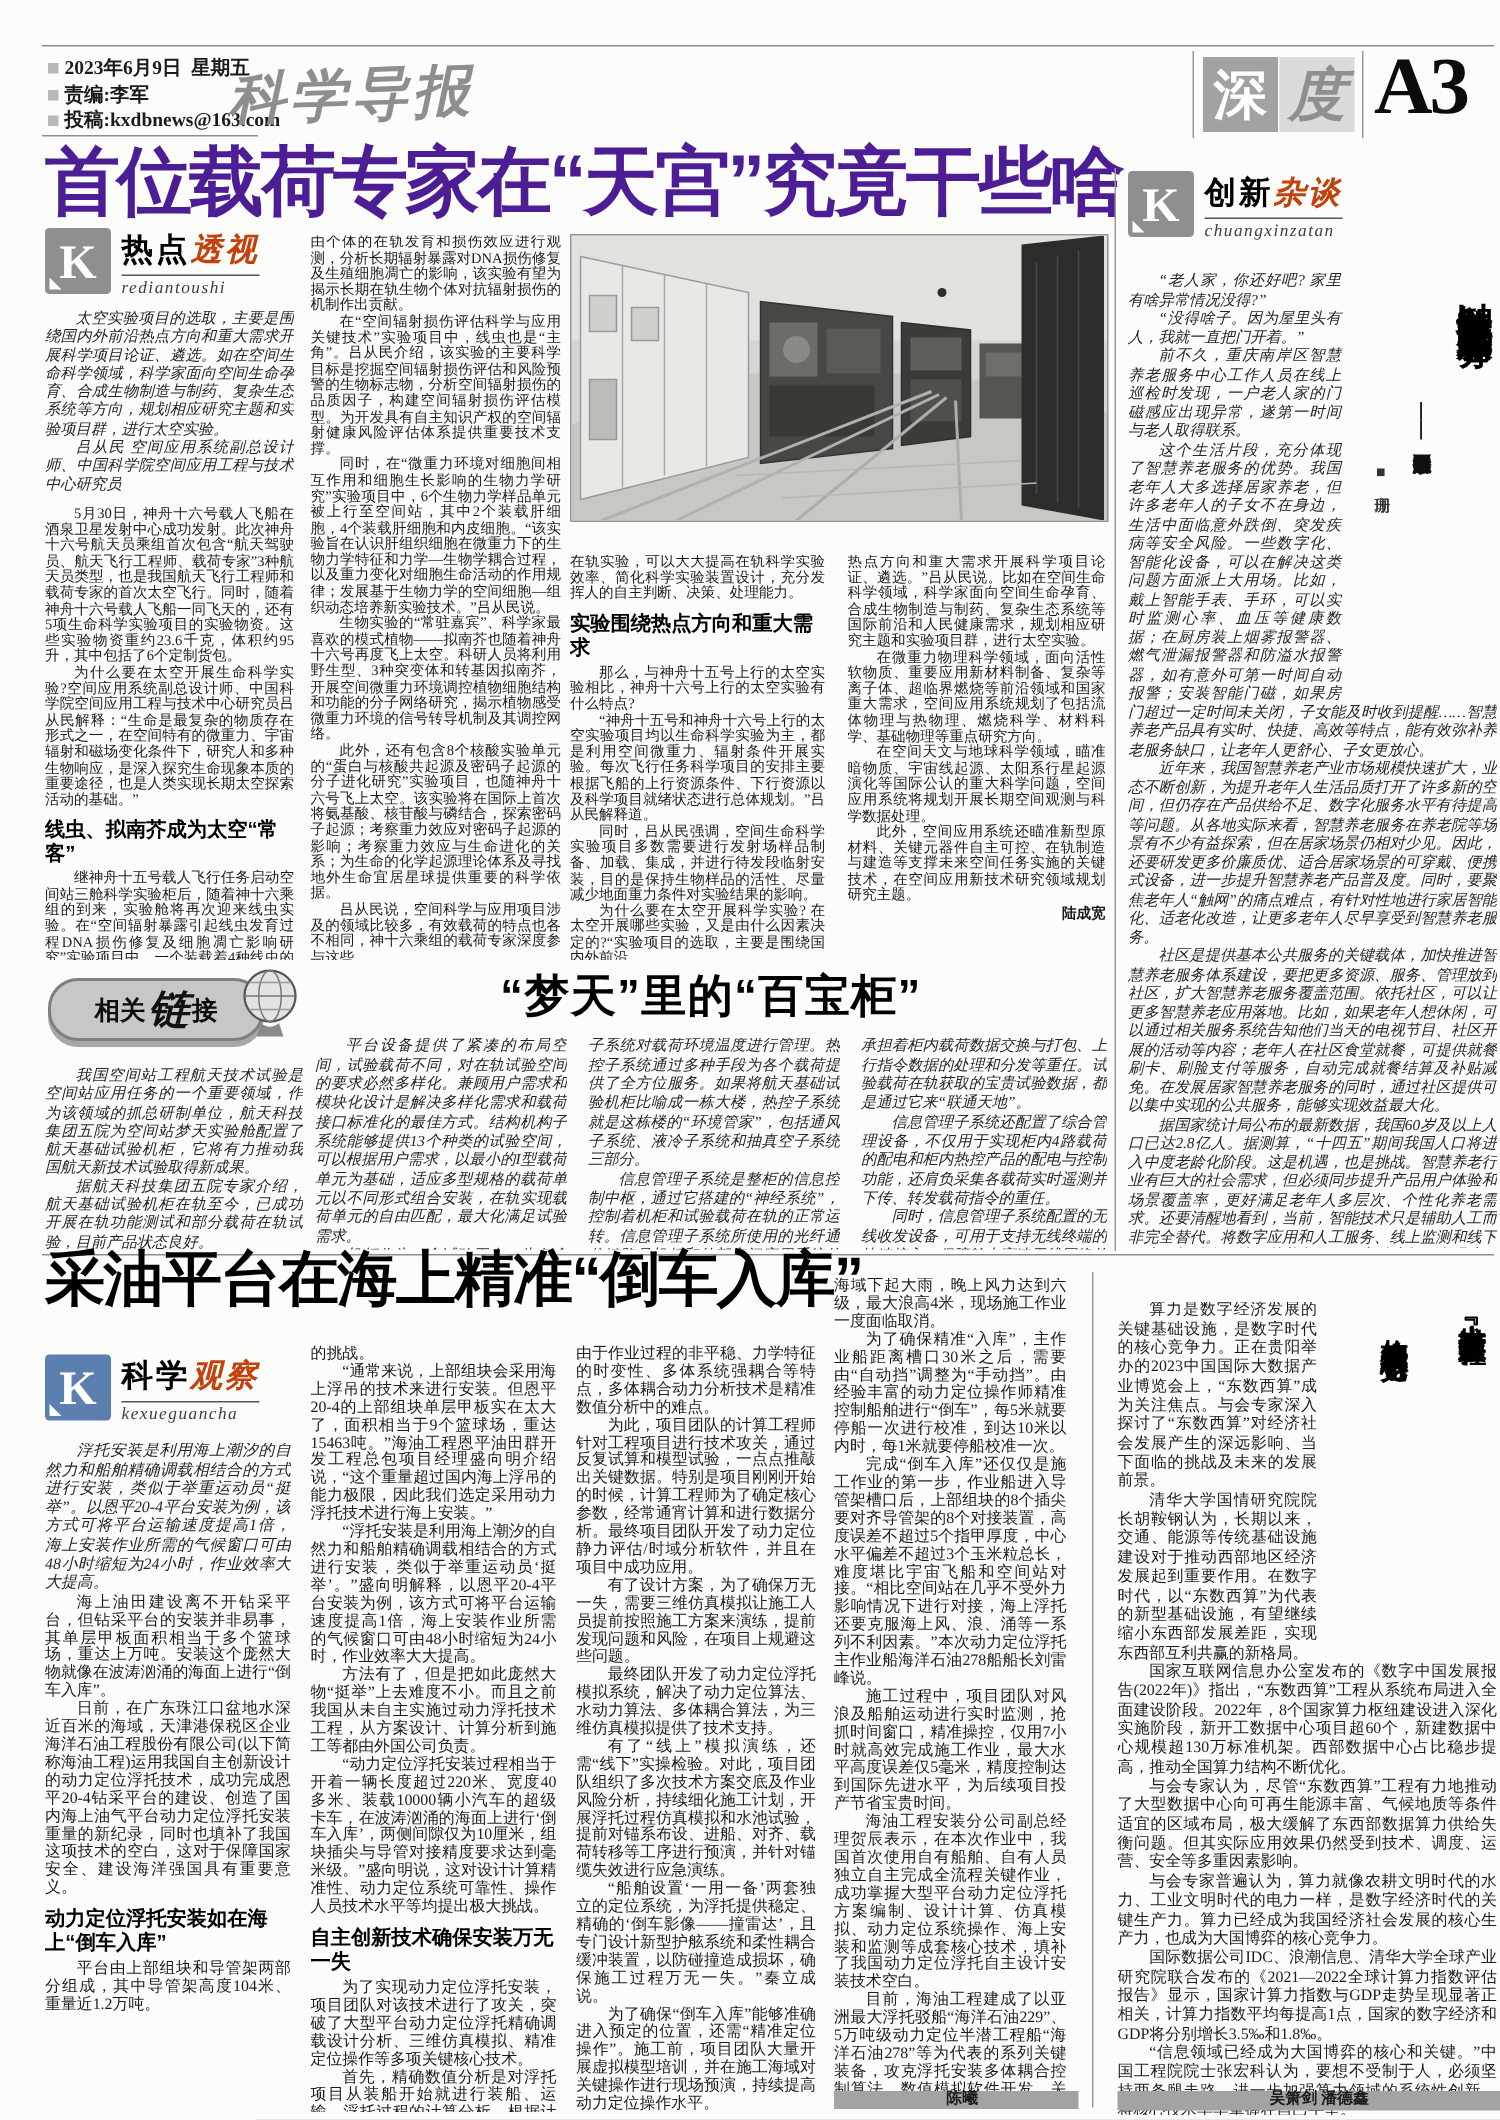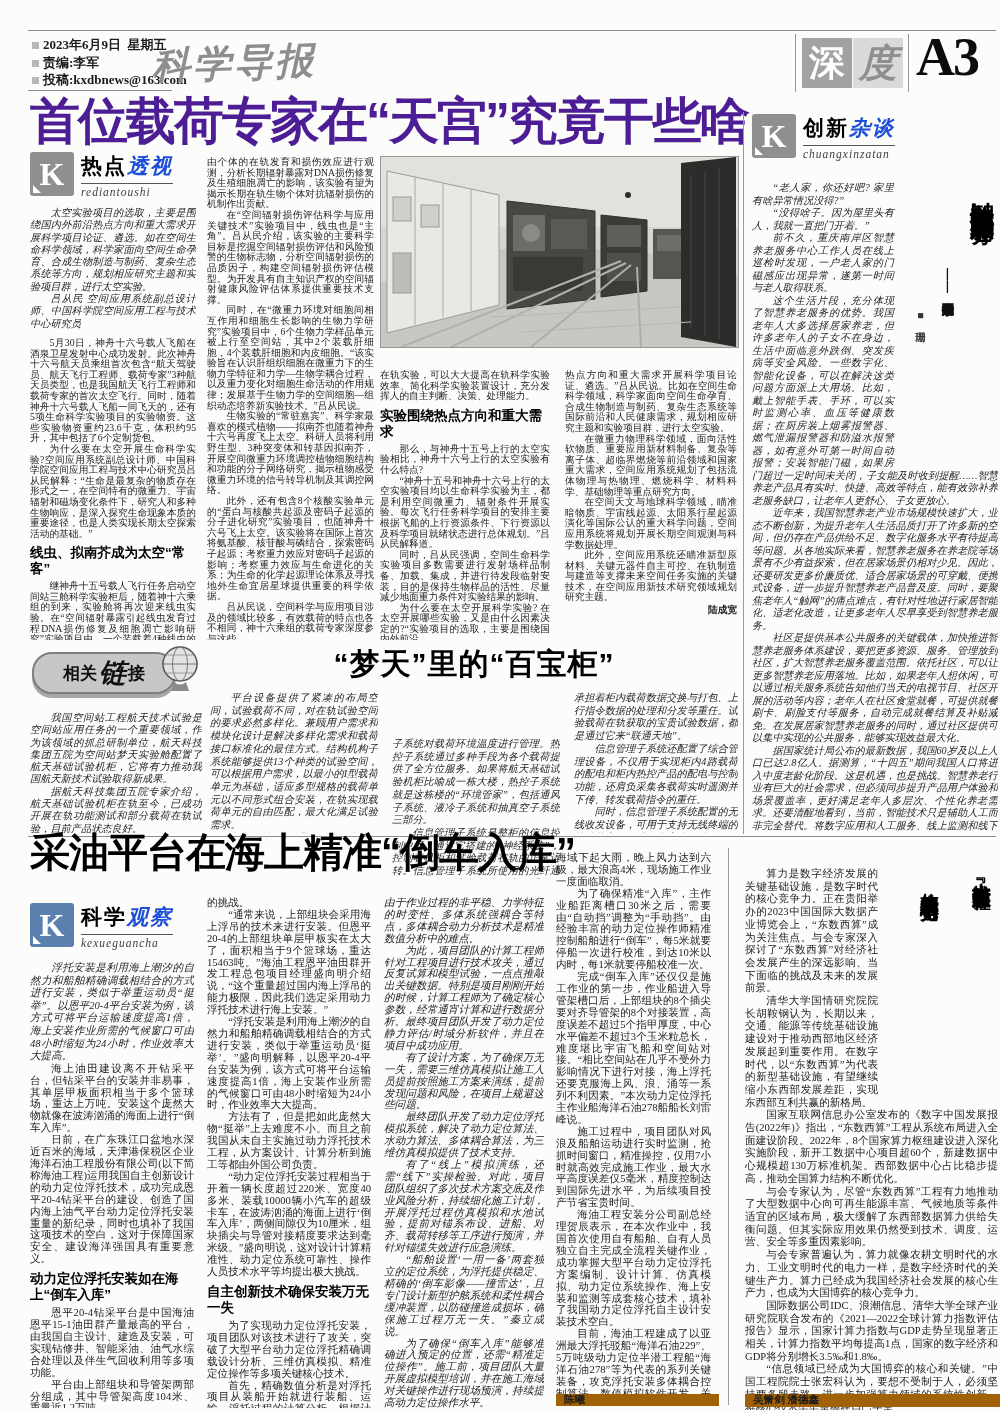--- a/index.html
+++ b/index.html
@@ -24,37 +24,37 @@
   .mt-headline{font:900 30px "Liberation Sans","DejaVu Sans",sans-serif;text-align:center;letter-spacing:1px;color:#000;}
   .pf-headline{font:900 40px "Liberation Sans","DejaVu Sans",sans-serif;letter-spacing:-1px;white-space:nowrap;color:#000;}
 
   
   .seclogo{display:flex;gap:7px;align-items:flex-start;}
   .kbox{width:44px;height:44px;background:#8f8f8f;color:#fff;border-radius:3px;position:relative;
         display:flex;align-items:center;justify-content:center;font:bold 32px "Liberation Serif",serif;flex:0 0 auto;}
   .kbox::after{content:"";position:absolute;left:3px;bottom:3px;border-left:8px solid #fff;border-top:8px solid transparent;}
   .secname{font:bold 21px "Liberation Sans","DejaVu Sans",sans-serif;letter-spacing:2px;color:#000;
            border-bottom:1px solid #555;padding-bottom:3px;white-space:nowrap;}
-  .secname .script{color:#1d4ed8;font-family:Liberation Sans, sans-serif;font-style:italic;margin-top:24px;}
+  .secname .script{color:#c2410c;font-family:Liberation Sans, sans-serif;font-style:italic;margin-top:24px;}
   .pinyin{font-style:italic;font-size:11.5px;color:#3d3d3d;letter-spacing:1px;margin-top:2px;}
 
   
   .body-col{position:absolute;overflow:hidden;text-align:justify;}
   .body-col p{margin:0;text-indent:2em;}
   .cont > p:first-child{text-indent:0;}
   .fs-top{font-size:9.7px;line-height:10.6px;}
   .fs-kai{font-size:10.2px;line-height:12.3px;font-style:italic;color:#242424;}
   .fs-mt{font-size:10.2px;line-height:12.7px;font-style:italic;color:#242424;}
   .fs-zt{font-size:10.2px;line-height:12.5px;font-style:italic;color:#242424;}
   .fs-pf{font-size:10.6px;line-height:11.9px;}
   .fs-ds{font-size:10.6px;line-height:12.7px;}
   .subhead{font:bold 13.5px/16px "Liberation Sans","DejaVu Sans",sans-serif;text-indent:0 !important;
            margin:6px 0 4px !important;text-align:left;color:#000;}
   .author-line{text-align:right;font-weight:bold;text-indent:0 !important;margin-top:2px !important;}
-  .author-abs{position:absolute;font-weight:bold;text-align:left;background:#a16207;padding-left:8px;}
+  .author-abs{position:absolute;font-weight:bold;text-align:center;background:#a3a3a3;padding-left:8px;}
 
   
   .photo-frame{position:absolute;border:1px solid #979797;background:#d8d7d4;overflow:hidden;}
   .caption{position:absolute;font-size:10.5px;font-weight:bold;text-align:center;color:#111;}
 
   
   .rel-capsule{position:relative;width:170px;height:58px;}
   .rel-pill{position:absolute;left:0;top:8px;width:140px;height:38px;background:#c7c7c7;border:2px solid #7f7f7f;
             border-radius:20px;box-shadow:0 4px 0 #a8a8a8;display:flex;align-items:center;justify-content:center;gap:2px;}
   .rel-pill .b1{font:bold 17px "Liberation Sans",sans-serif;color:#0d0d0d;}
@@ -200,21 +200,21 @@
   <div class="body-col fs-kai" style="left:30px;top:712px;width:172px;height:121px;">
       <p>我国空间站工程航天技术试验是空间站应用任务的一个重要领域，作为该领域的抓总研制单位，航天科技集团五院为空间站梦天实验舱配置了航天基础试验机柜，它将有力推动我国航天新技术试验取得新成果。</p>
       <p>据航天科技集团五院专家介绍，航天基础试验机柜在轨至今，已成功开展在轨功能测试和部分载荷在轨试验，目前产品状态良好。</p>
     </div>
 
   <div class="abs mt-headline" style="left:210px;top:644px;width:528px;">“梦天”里的“百宝柜”</div>
   <div class="body-col fs-mt" style="left:210px;top:692px;width:168px;height:141px;">
       <p>平台设备提供了紧凑的布局空间，试验载荷不同，对在轨试验空间的要求必然多样化。兼顾用户需求和模块化设计是解决多样化需求和载荷接口标准化的最佳方式。结构机构子系统能够提供13个种类的试验空间，可以根据用户需求，以最小的I型载荷单元为基础，适应多型规格的载荷单元以不同形式组合安装，在轨实现载荷单元的自由匹配，最大化满足试验需求。</p>
       <p>机柜作为一个试验平台，为各个试验载荷提供了标准的机、电、热、信息等保障条件。载荷试验会产生热量，这就需要热控</p>
     </div>
-  <div class="body-col fs-mt cont" style="left:392px;top:692px;width:168px;height:141px;margin-top:46px;">
+  <div class="body-col fs-mt cont" style="left:392px;top:692px;width:168px;height:141px;">
       <p>子系统对载荷环境温度进行管理。热控子系统通过多种手段为各个载荷提供了全方位服务。如果将航天基础试验机柜比喻成一栋大楼，热控子系统就是这栋楼的“环境管家”，包括通风子系统、液冷子系统和抽真空子系统三部分。</p>
       <p>信息管理子系统是整柜的信息控制中枢，通过它搭建的“神经系统”，控制着机柜和试验载荷在轨的正常运转。信息管理子系统所使用的光纤通信链路是机柜和外部空间应用系统的唯一数据传输通道，可谓实现机柜本体对外通信的“第一道大门”，</p>
     </div>
   <div class="body-col fs-mt cont" style="left:574px;top:692px;width:164px;height:141px;">
       <p>承担着柜内载荷数据交换与打包、上行指令数据的处理和分发等重任。试验载荷在轨获取的宝贵试验数据，都是通过它来“联通天地”。</p>
       <p>信息管理子系统还配置了综合管理设备，不仅用于实现柜内4路载荷的配电和柜内热控产品的配电与控制功能，还肩负采集各载荷实时遥测并下传、转发载荷指令的重任。</p>
       <p>同时，信息管理子系统配置的无线收发设备，可用于支持无线终端的快速接入，保障舱内高速无线网络的覆盖。针对大容量载荷数据的在轨存储，设计简便易懂的文件存储架构为载荷数据的存储与回收提供了可靠技术支撑。</p>
     </div>
 
   <div class="vline" style="left:743px;top:112px;height:722px;"></div>
@@ -251,39 +251,38 @@
     </div>
   </div>
   <div class="body-col fs-pf" style="left:30px;top:962px;width:164px;height:446px;">
     <p class="fs-kai" style="font-size:10.6px;line-height:12.6px;">浮托安装是利用海上潮汐的自然力和船舶精确调载相结合的方式进行安装，类似于举重运动员“挺举”。以恩平20-4平台安装为例，该方式可将平台运输速度提高1倍，海上安装作业所需的气候窗口可由48小时缩短为24小时，作业效率大大提高。</p>
     <div>
         <p>海上油田建设离不开钻采平台，但钻采平台的安装并非易事，其单层甲板面积相当于多个篮球场，重达上万吨。安装这个庞然大物就像在波涛汹涌的海面上进行“倒车入库”。</p>
         <p>日前，在广东珠江口盆地水深近百米的海域，天津港保税区企业海洋石油工程股份有限公司(以下简称海油工程)运用我国自主创新设计的动力定位浮托技术，成功完成恩平20-4钻采平台的建设、创造了国内海上油气平台动力定位浮托安装重量的新纪录，同时也填补了我国这项技术的空白，这对于保障国家安全、建设海洋强国具有重要意义。</p>
       </div>
     <p class="subhead">动力定位浮托安装如在海上“倒车入库”</p>
     <div>
-        <p>恩平20-4钻采平台是中国海油恩平15-1油田群产量最高的平台，由我国自主设计、建造及安装，可实现钻修井、智能采油、油气水综合处理以及伴生气回收利用等多项功能。</p>
         <p>平台由上部组块和导管架两部分组成，其中导管架高度104米、重量近1.2万吨。</p>
       </div>
   </div>
   <div class="body-col fs-pf" style="left:207px;top:897px;width:164px;height:511px;">
     <div class="cont">
         <p>的挑战。</p>
         <p>“通常来说，上部组块会采用海上浮吊的技术来进行安装。但恩平20-4的上部组块单层甲板实在太大了，面积相当于9个篮球场，重达15463吨。”海油工程恩平油田群开发工程总包项目经理盛向明介绍说，“这个重量超过国内海上浮吊的能力极限，因此我们选定采用动力浮托技术进行海上安装。”</p>
         <p>“浮托安装是利用海上潮汐的自然力和船舶精确调载相结合的方式进行安装，类似于举重运动员‘挺举’。”盛向明解释，以恩平20-4平台安装为例，该方式可将平台运输速度提高1倍，海上安装作业所需的气候窗口可由48小时缩短为24小时，作业效率大大提高。</p>
         <p>方法有了，但是把如此庞然大物“挺举”上去难度不小。而且之前我国从未自主实施过动力浮托技术工程，从方案设计、计算分析到施工等都由外国公司负责。</p>
         <p>“动力定位浮托安装过程相当于开着一辆长度超过220米、宽度40多米、装载10000辆小汽车的超级卡车，在波涛汹涌的海面上进行‘倒车入库’，两侧间隙仅为10厘米，组块插尖与导管对接精度要求达到毫米级。”盛向明说，这对设计计算精准性、动力定位系统可靠性、操作人员技术水平等均提出极大挑战。</p>
       </div>
     <p class="subhead">自主创新技术确保安装万无一失</p>
     <div>
         <p>为了实现动力定位浮托安装，项目团队对该技术进行了攻关，突破了大型平台动力定位浮托精确调载设计分析、三维仿真模拟、精准定位操作等多项关键核心技术。</p>
         <p>首先，精确数值分析是对浮托项目从装船开始就进行装船、运输、浮托过程的计算分析，根据计算结果进行安装设计。</p>
       </div>
   </div>
-  <div class="body-col fs-pf" style="left:384px;top:897px;width:160px;height:511px;font-style:italic;">
+  <div class="body-col fs-pf" style="left:384px;top:897px;width:160px;height:511px;">
     <div class="cont">
         <p>由于作业过程的非平稳、力学特征的时变性、多体系统强耦合等特点，多体耦合动力分析技术是精准数值分析中的难点。</p>
         <p>为此，项目团队的计算工程师针对工程项目进行技术攻关，通过反复试算和模型试验，一点点推敲出关键数据。特别是项目刚刚开始的时候，计算工程师为了确定核心参数，经常通宵计算和进行数据分析。最终项目团队开发了动力定位静力评估/时域分析软件，并且在项目中成功应用。</p>
         <p>有了设计方案，为了确保万无一失，需要三维仿真模拟让施工人员提前按照施工方案来演练，提前发现问题和风险，在项目上规避这些问题。</p>
         <p>最终团队开发了动力定位浮托模拟系统，解决了动力定位算法、水动力算法、多体耦合算法，为三维仿真模拟提供了技术支持。</p>
         <p>有了“线上”模拟演练，还需“线下”实操检验。对此，项目团队组织了多次技术方案交底及作业风险分析，持续细化施工计划，开展浮托过程仿真模拟和水池试验，提前对锚系布设、进船、对齐、载荷转移等工序进行预演，并针对锚缆失效进行应急演练。</p>
         <p>“船舶设置‘一用一备’两套独立的定位系统，为浮托提供稳定、精确的‘倒车影像——撞雷达’，且专门设计新型护舷系统和柔性耦合缓冲装置，以防碰撞造成损坏，确保施工过程万无一失。”秦立成说。</p>
         <p>为了确保“倒车入库”能够准确进入预定的位置，还需“精准定位操作”。施工前，项目团队大量开展虚拟模型培训，并在施工海域对关键操作进行现场预演，持续提高动力定位操作水平。</p>
       </div>
 

